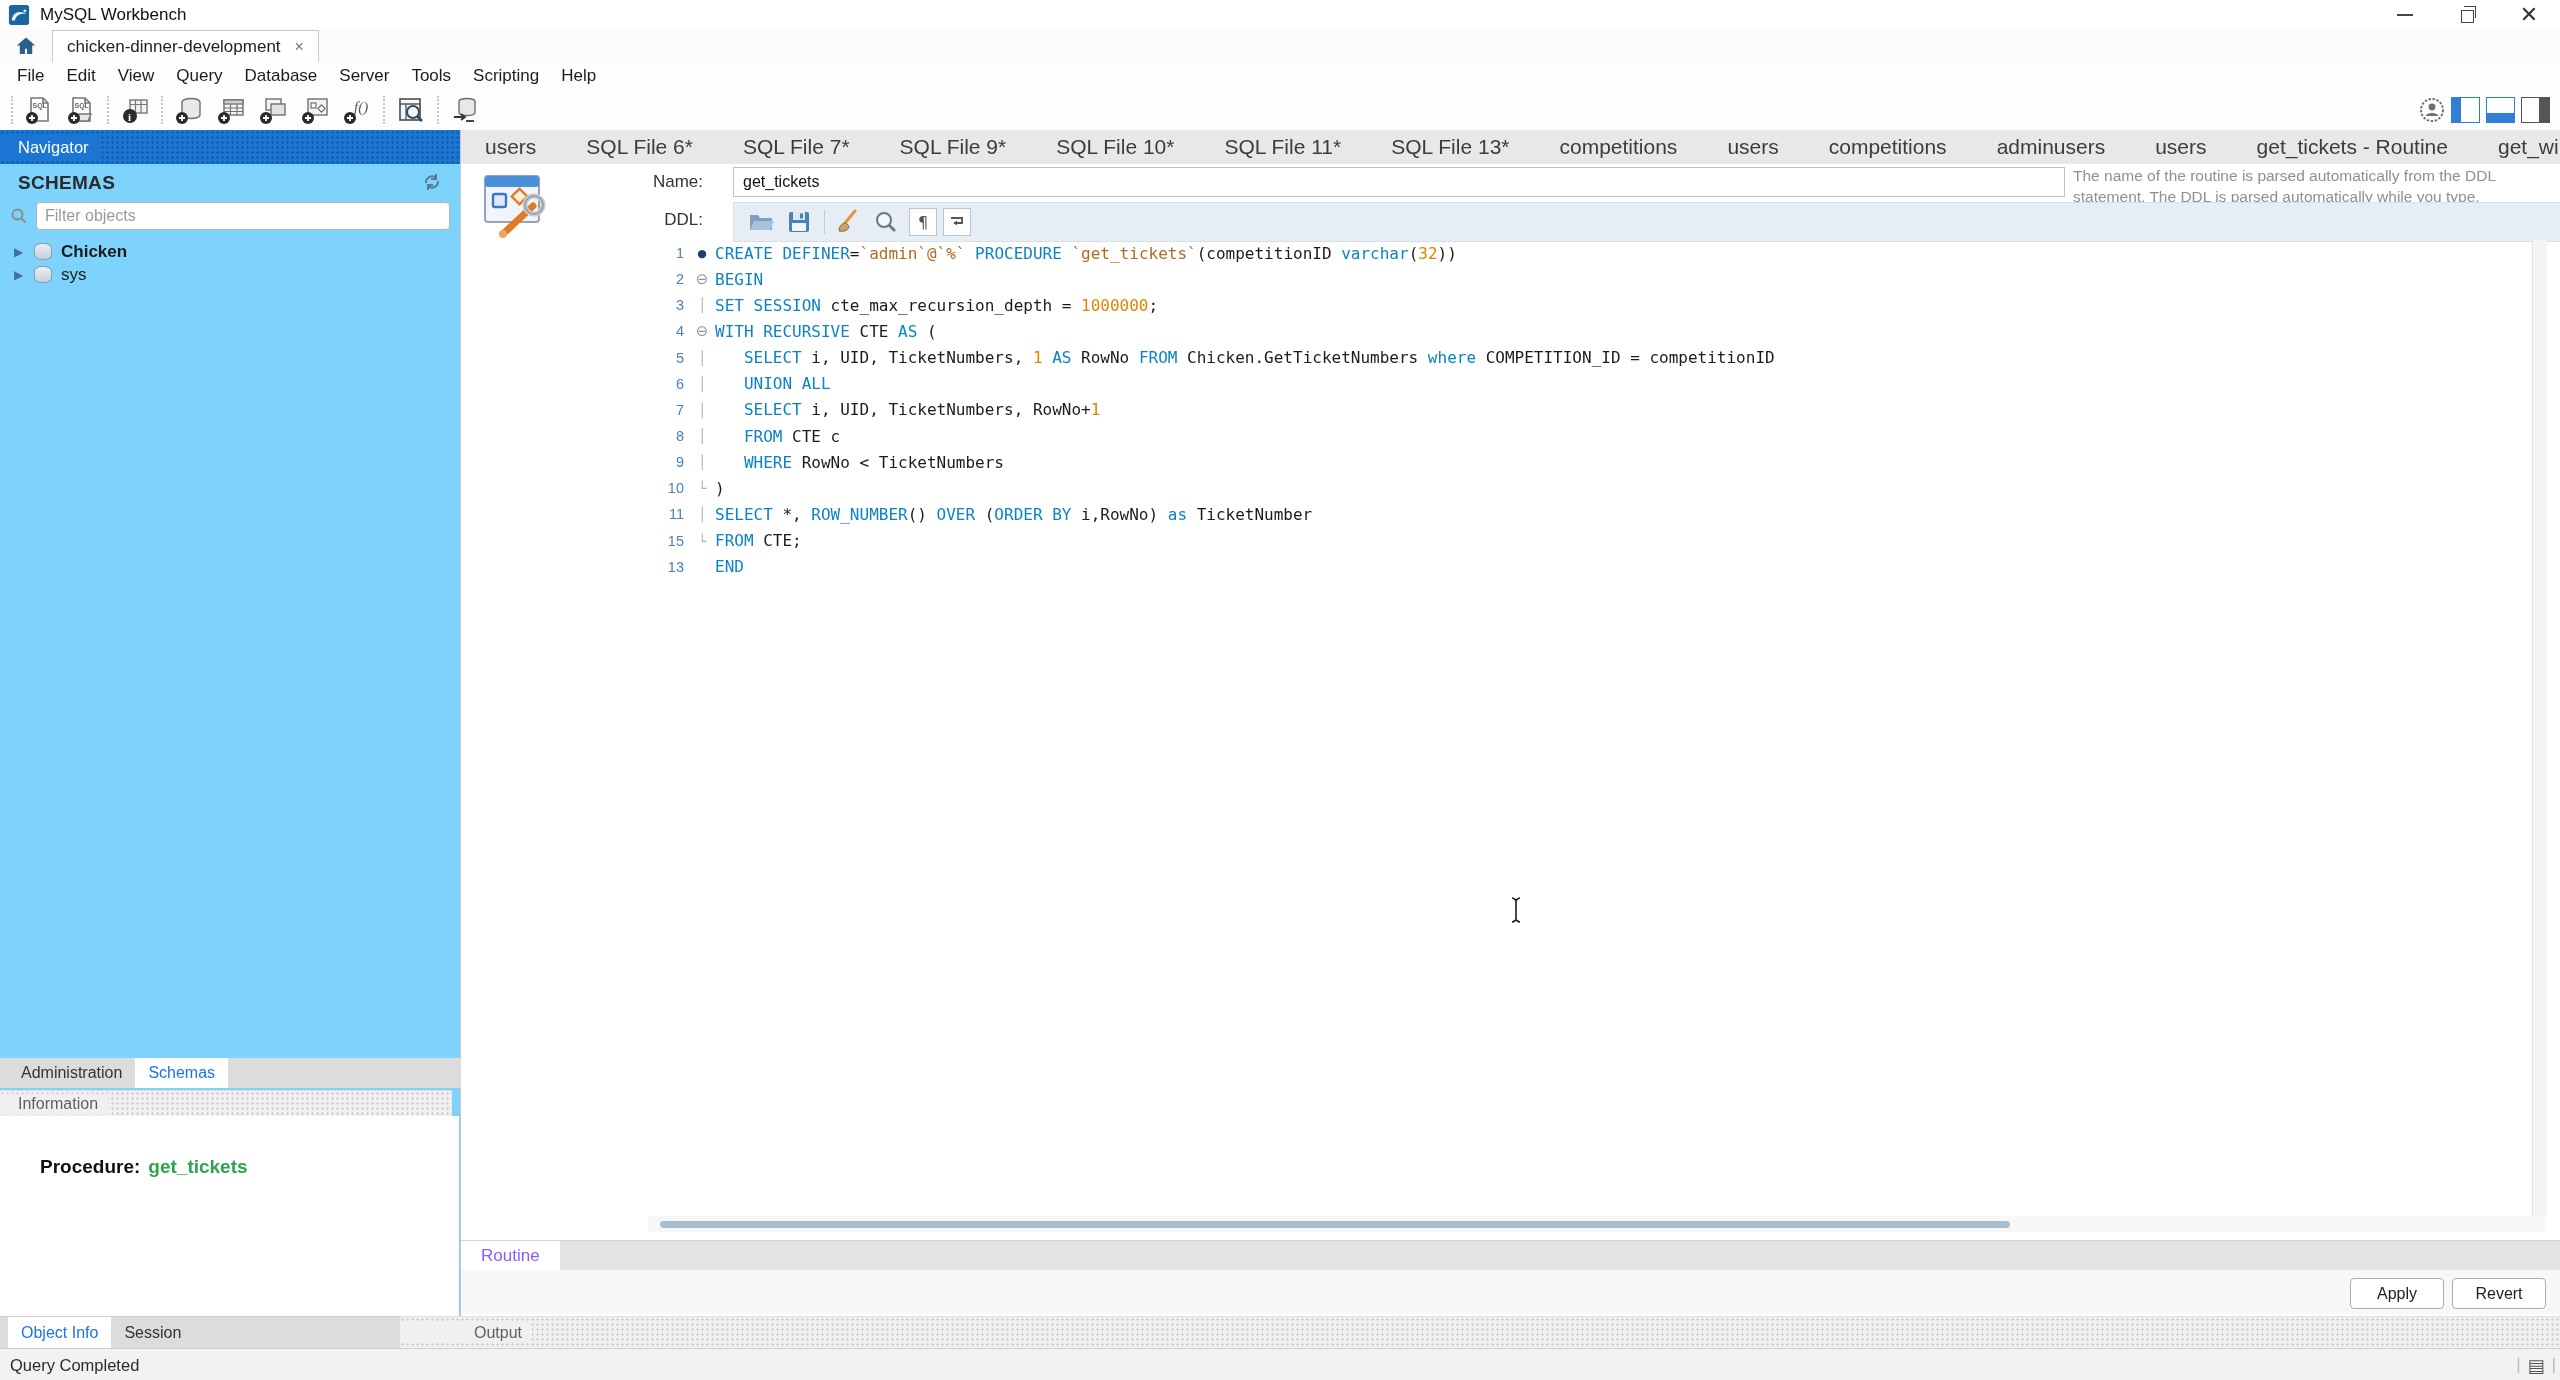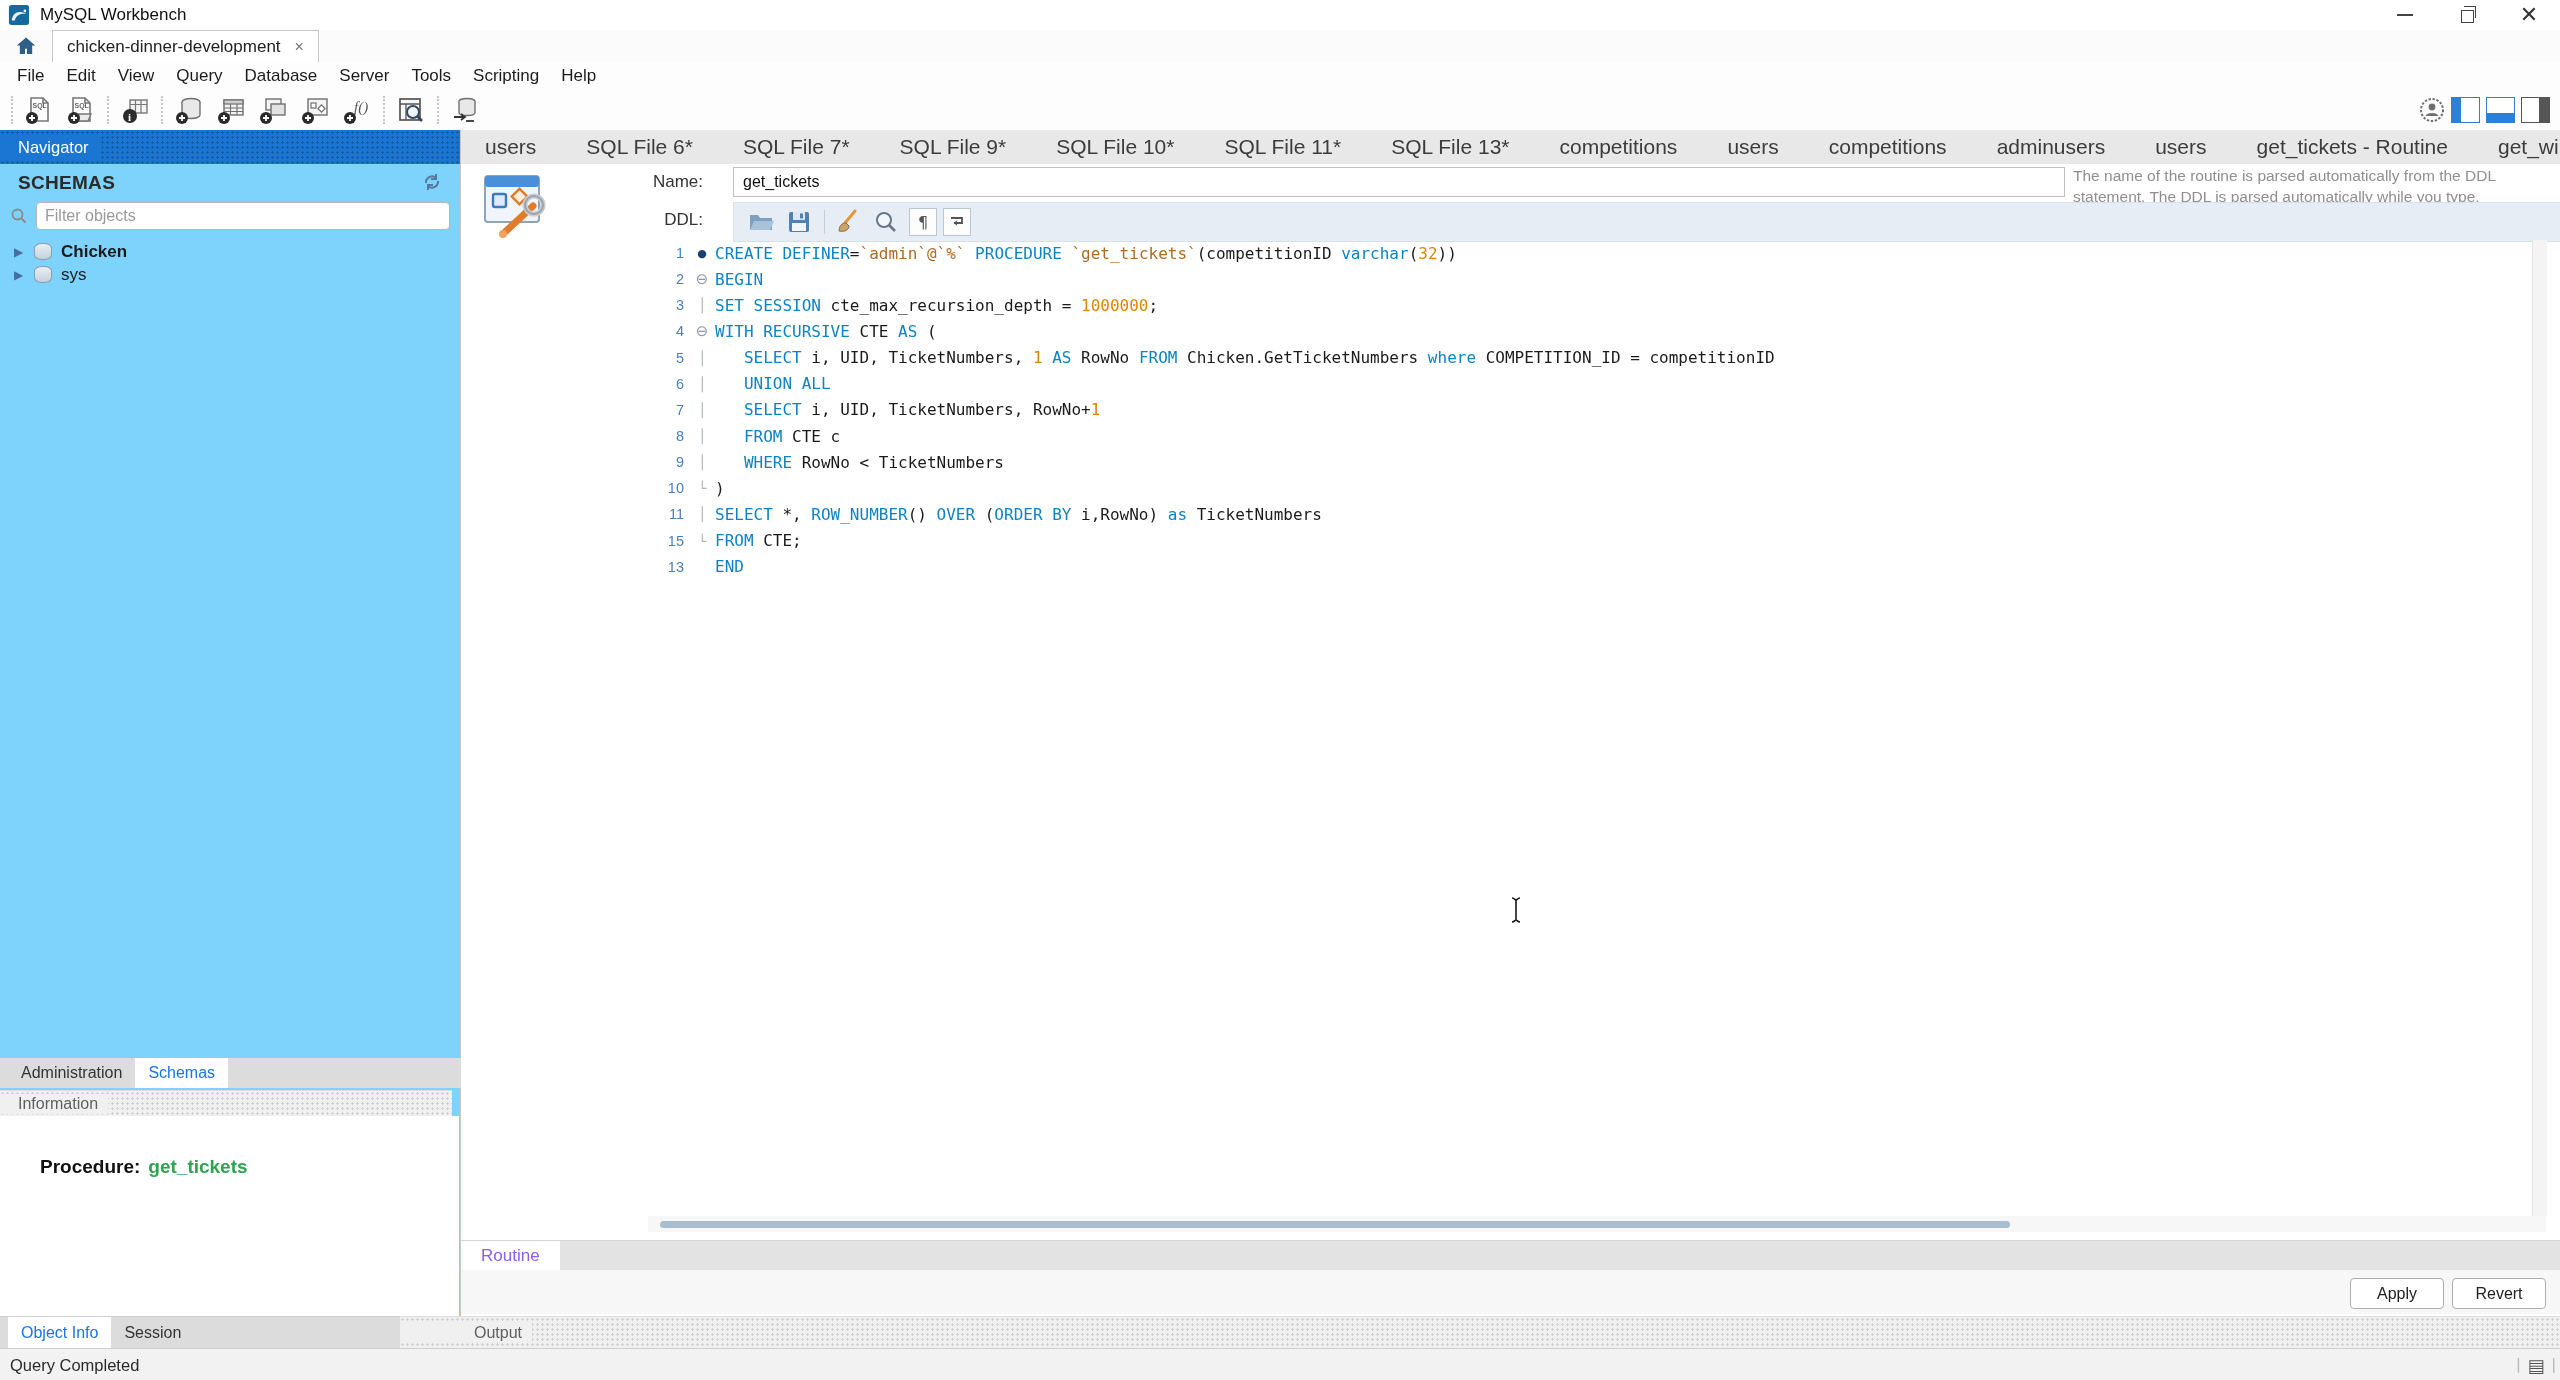--- a/index.html
+++ b/index.html
@@ -469,21 +469,21 @@
           <span class="ccode"><span class="pl">   </span><span class="kw">WHERE</span><span class="pl"> RowNo &lt; TicketNumbers</span></span>
         </div>
         <div class="crow">
           <span class="cnum">10</span>
           <span class="cgut">└</span>
           <span class="ccode"><span class="pl">)</span></span>
         </div>
         <div class="crow">
           <span class="cnum">11</span>
           <span class="cgut">│</span>
-          <span class="ccode"><span class="kw">SELECT</span><span class="pl"> *, </span><span class="kw">ROW_NUMBER</span><span class="pl">() </span><span class="kw">OVER</span><span class="pl"> (</span><span class="kw">ORDER BY</span><span class="pl"> i,RowNo) </span><span class="kw">as</span><span class="pl"> TicketNumbers</span></span>
+          <span class="ccode"><span class="kw">SELECT</span><span class="pl"> *, </span><span class="kw">ROW_NUMBER</span><span class="pl">() </span><span class="kw">OVER</span><span class="pl"> (</span><span class="kw">ORDER BY</span><span class="pl"> i,RowNo) </span><span class="kw">as</span><span class="pl"> TicketNumber</span></span>
         </div>
         <div class="crow">
           <span class="cnum">15</span>
           <span class="cgut">└</span>
           <span class="ccode"><span class="kw">FROM</span><span class="pl"> CTE;</span></span>
         </div>
         <div class="crow">
           <span class="cnum">13</span>
           <span class="cgut"></span>
           <span class="ccode"><span class="kw">END</span></span>

